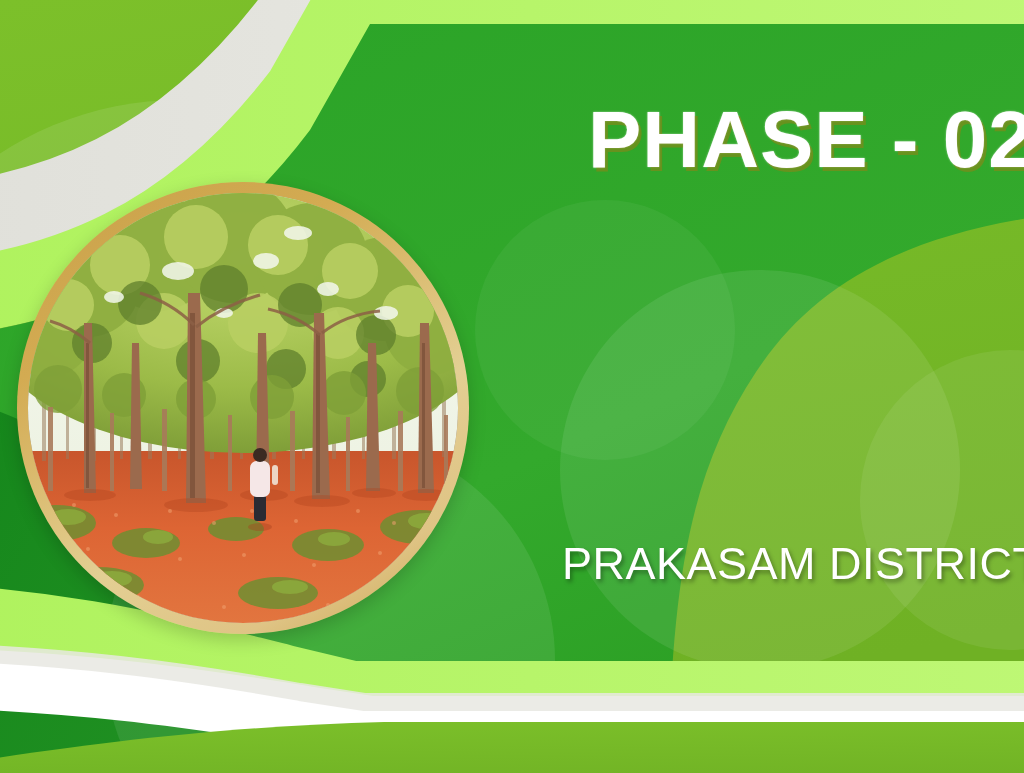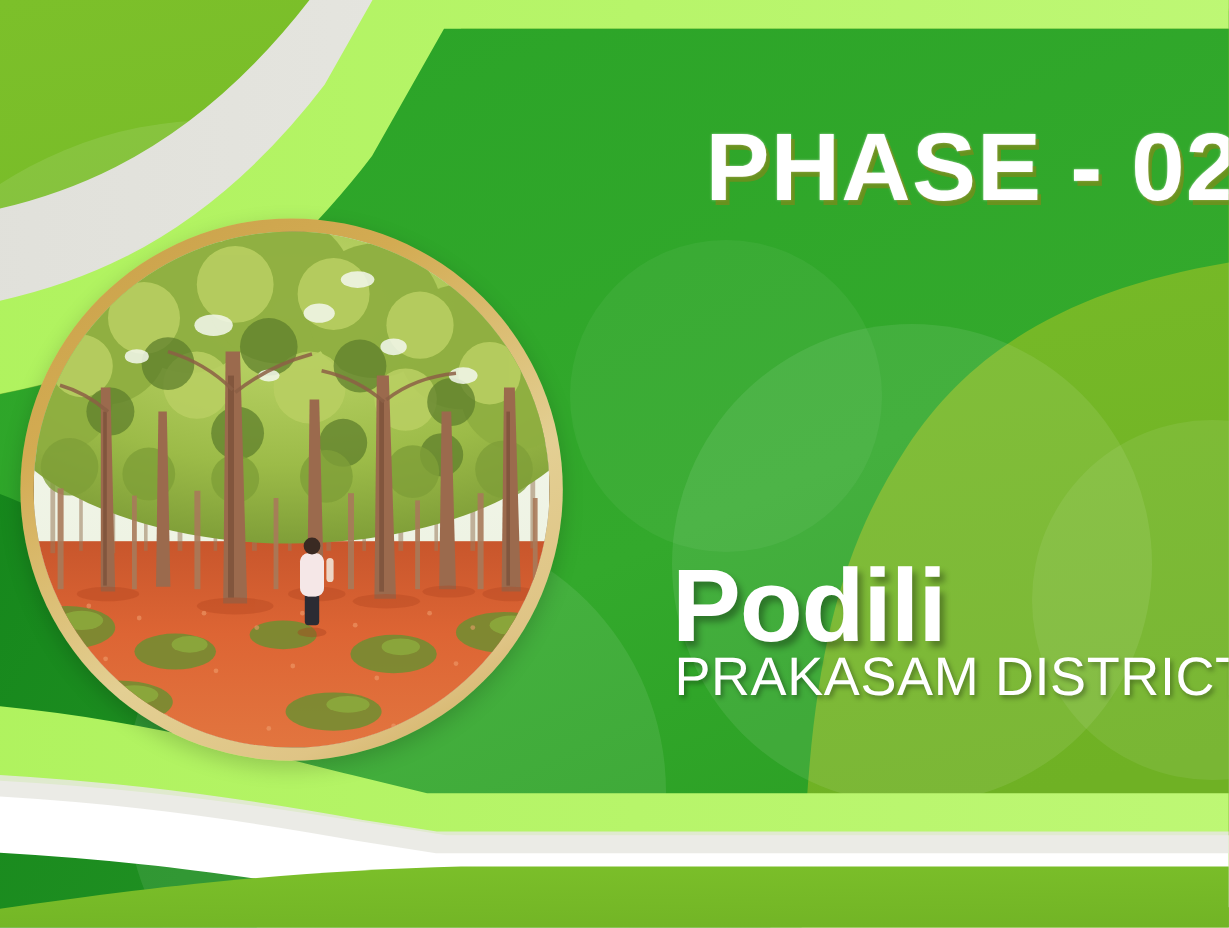--- a/index.html
+++ b/index.html
@@ -359,17 +359,16 @@
           <rect x="222" y="268" width="20" height="36" rx="7" fill="#e9c9c9" opacity="0.45"></rect>
           <circle cx="232" cy="262" r="7" fill="#3a2a22"></circle>
           <rect x="244" y="272" width="6" height="20" rx="3" fill="#efe3d6" opacity="0.9"></rect>
         </g>
       </svg>
     </div>
   </div>
 
   <div id="phase-title">PHASE - 02</div>
 
-  <div id="place-name">Podili</div>
 
   <div id="district-name">PRAKASAM DISTRICT</div>
 
 </div>
 
 </body></html>

